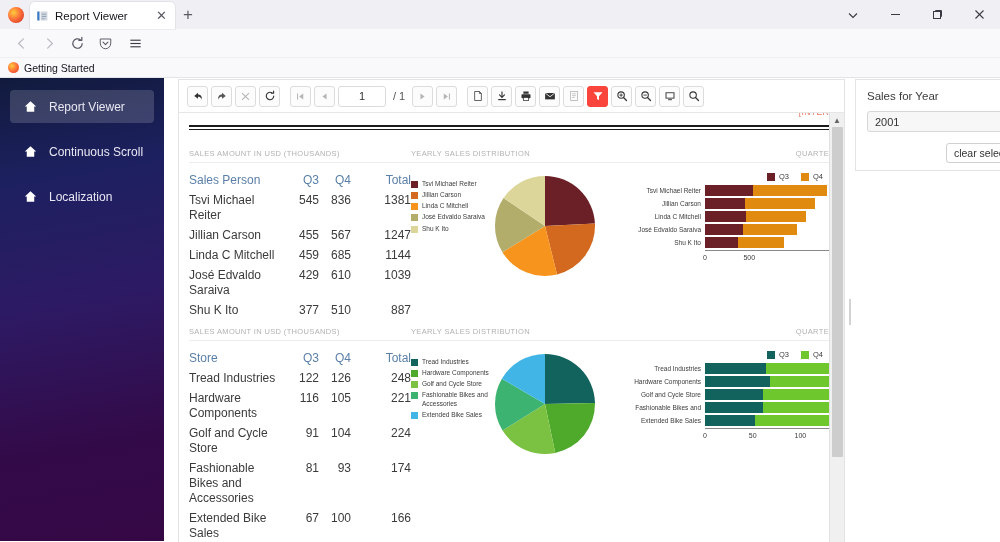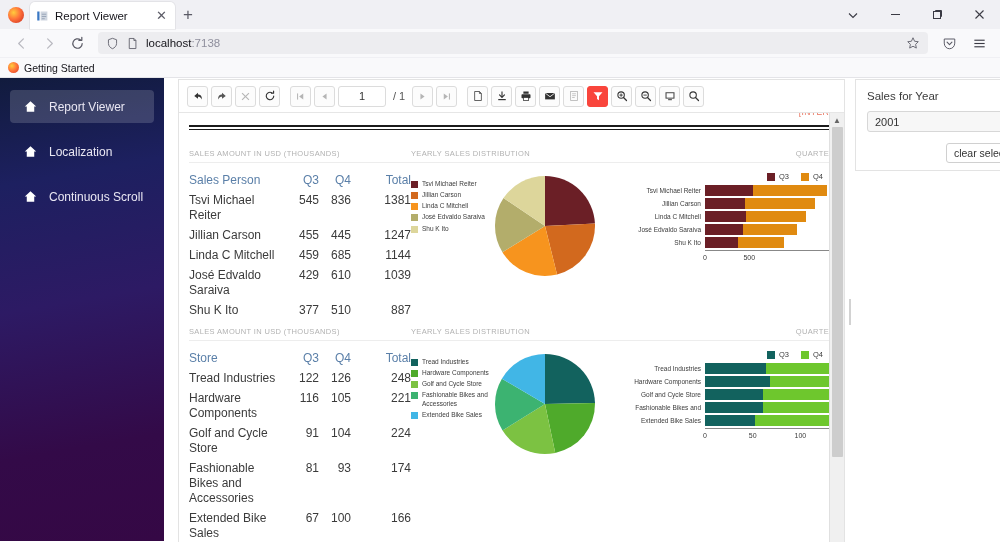--- a/index.html
+++ b/index.html
@@ -254,35 +254,20 @@
     <svg width="15" height="15" viewBox="0 0 16 16">
         <path d="M6 3 L11 8 L6 13" stroke="currentColor" stroke-width="1.3" fill="none" stroke-linecap="round" stroke-linejoin="round"></path>
       </svg>
   </div>
   <div class="nav-btn">
     <svg width="15" height="15" viewBox="0 0 16 16">
         <path d="M13 8 A5 5 0 1 1 11.2 4.2" stroke="currentColor" stroke-width="1.3" fill="none" stroke-linecap="round"></path>
         <path d="M12.6 1.4 L12.6 4.6 L9.4 4.6" stroke="currentColor" stroke-width="1.3" fill="none" stroke-linecap="round" stroke-linejoin="round"></path>
       </svg>
   </div>
-  <div class="urlbar">
-    <svg width="13" height="13" viewBox="0 0 16 16">
-        <path d="M8 1.6 L13 3.4 V8 C13 11 10.6 13.4 8 14.4 C5.4 13.4 3 11 3 8 V3.4 Z" stroke="#5b5b66" stroke-width="1.05" fill="none"></path>
-      </svg>
-    <svg width="13" height="13" viewBox="0 0 16 16">
-        <path d="M4 1.8 H9.8 L12.2 4.2 V14.2 H4 Z" stroke="#5b5b66" stroke-width="1.05" fill="none"></path>
-        <path d="M9.7 1.9 V4.3 H12.1" stroke="#5b5b66" stroke-width="1.05" fill="none"></path>
-      </svg>
-    <span class="url-text"><span>localhost</span><span class="url-port">:7138</span></span>
-    <span class="urlbar-right">
-      <svg width="14" height="14" viewBox="0 0 16 16">
-          <path d="M8 2 L9.8 6 L14 6.5 L11 9.5 L11.8 13.8 L8 11.7 L4.2 13.8 L5 9.5 L2 6.5 L6.2 6 Z" stroke="#5b5b66" stroke-width="1" fill="none" stroke-linejoin="round"></path>
-        </svg>
-    </span>
-  </div>
   <div class="navbar-right">
     <div class="nav-btn">
       <svg width="15" height="15" viewBox="0 0 16 16">
           <path d="M2.4 3.2 H13.6 V7.6 C13.6 11 11.1 13.6 8 13.6 C4.9 13.6 2.4 11 2.4 7.6 Z" stroke="#5b5b66" stroke-width="1.05" fill="none"></path>
           <path d="M5.4 6.6 L8 9.2 L10.6 6.6" stroke="#5b5b66" stroke-width="1.2" fill="none" stroke-linecap="round" stroke-linejoin="round"></path>
         </svg>
     </div>
     <div class="nav-btn">
       <svg width="15" height="15" viewBox="0 0 16 16">
           <line x1="2.5" y1="4.5" x2="13.5" y2="4.5" stroke="#3a3a44" stroke-width="1.2"></line>
@@ -307,28 +292,28 @@
         <svg class="nav-icon" viewBox="0 0 16 16">
             <path d="M8 1.5 L15 8 H12.6 V14.5 H3.4 V8 H1 Z" fill="#ffffff"></path>
           </svg>
         <span>Report Viewer</span>
       </div>
 
       <div class="nav-item">
         <svg class="nav-icon" viewBox="0 0 16 16">
             <path d="M8 1.5 L15 8 H12.6 V14.5 H3.4 V8 H1 Z" fill="#ffffff"></path>
           </svg>
-        <span>Localization</span>
+        <span>Continuous Scroll</span>
       </div>
 
       <div class="nav-item">
         <svg class="nav-icon" viewBox="0 0 16 16">
             <path d="M8 1.5 L15 8 H12.6 V14.5 H3.4 V8 H1 Z" fill="#ffffff"></path>
           </svg>
-        <span>Continuous Scroll</span>
+        <span>Localization</span>
       </div>
 
     </div>
   </div>
 
   <div class="content">
     <div class="content-top">
       
     </div>
 
@@ -481,21 +466,21 @@
                   </div>
                   <div class="trow">
                     <div class="tc-name">Tsvi Michael Reiter</div>
                     <div class="tc-num">545</div>
                     <div class="tc-num">836</div>
                     <div class="tc-tot">1381</div>
                   </div>
                   <div class="trow">
                     <div class="tc-name">Jillian  Carson</div>
                     <div class="tc-num">455</div>
-                    <div class="tc-num">445</div>
+                    <div class="tc-num">567</div>
                     <div class="tc-tot">1247</div>
                   </div>
                   <div class="trow">
                     <div class="tc-name">Linda C Mitchell</div>
                     <div class="tc-num">459</div>
                     <div class="tc-num">685</div>
                     <div class="tc-tot">1144</div>
                   </div>
                   <div class="trow">
                     <div class="tc-name">José Edvaldo Saraiva</div>

